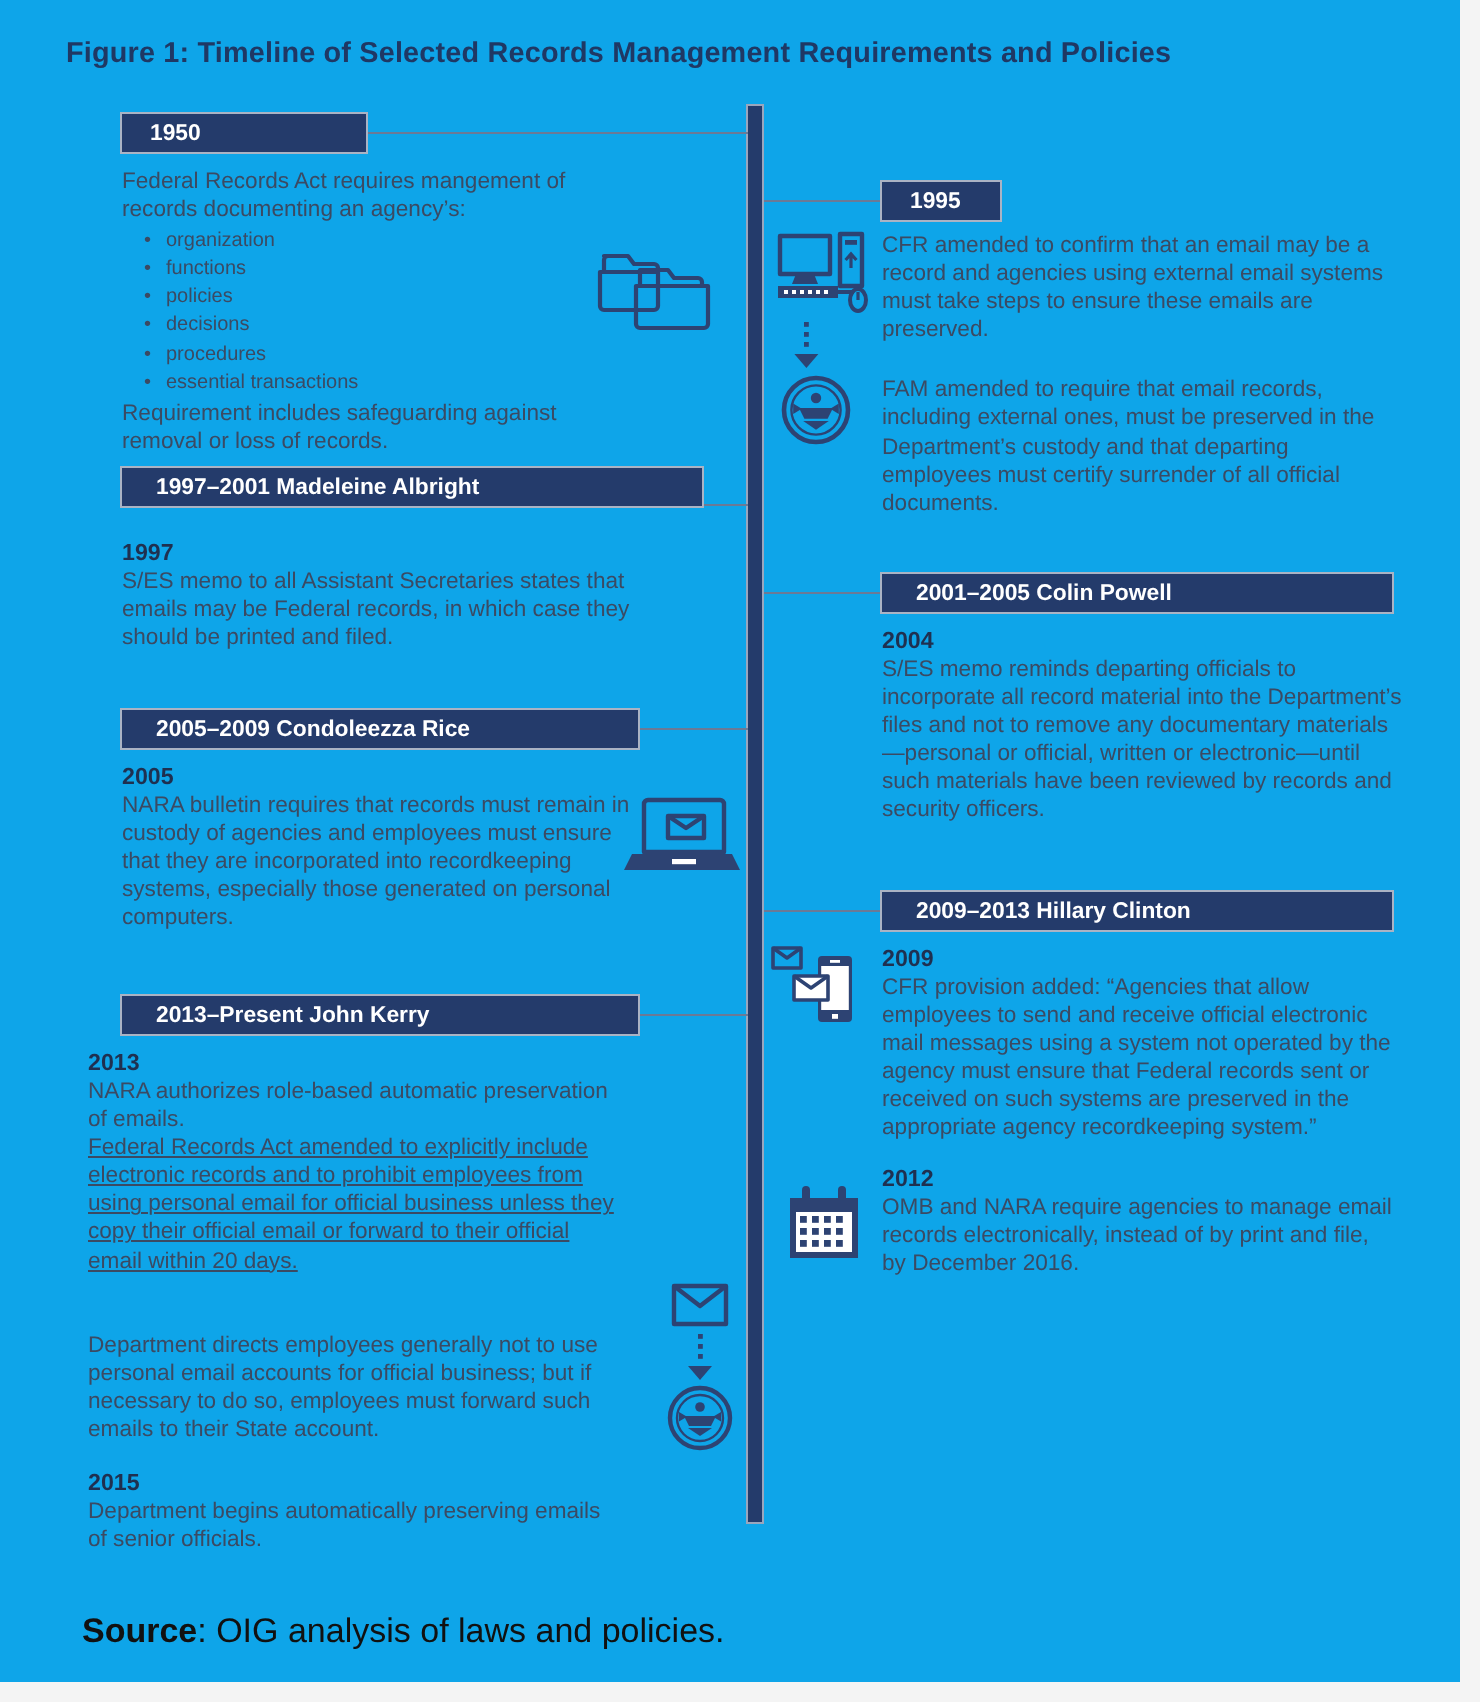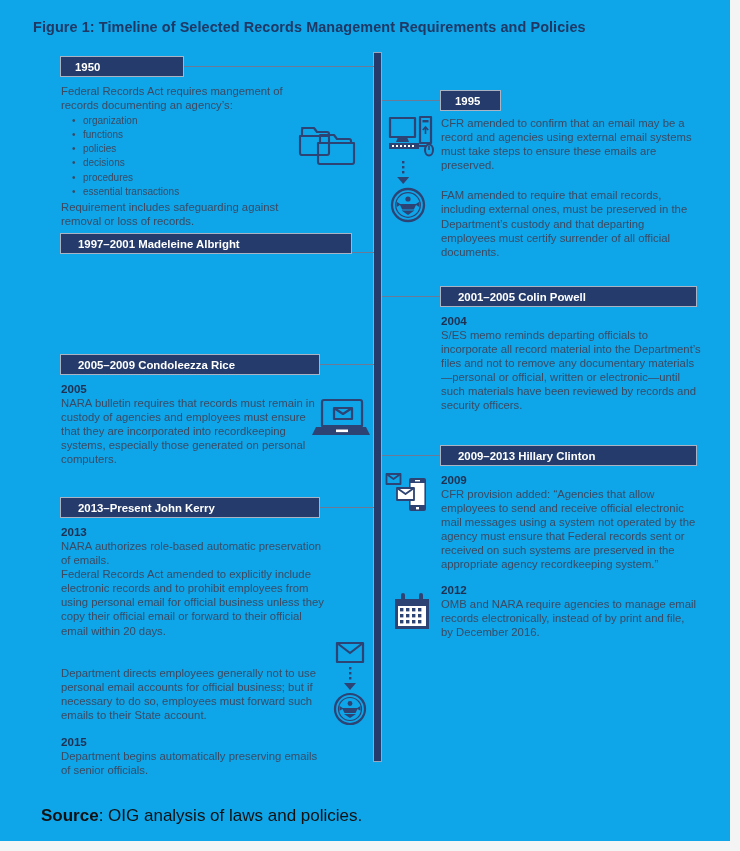--- a/index.html
+++ b/index.html
@@ -93,20 +93,24 @@
         <path d="M2 15 h29 v17 a2 2 0 0 1 -2 2 h-25 a2 2 0 0 1 -2 -2 z"></path>
         <path d="M22 14 h14 l3 4 h12 a2 2 0 0 1 2 2 v2 h-31 v-6 a2 2 0 0 1 0-2 z"></path>
         <path d="M20 22 h36 v19 a2 2 0 0 1 -2 2 h-32 a2 2 0 0 1 -2 -2 z"></path>
       </g>
     </svg>
   </div>
 
   <div class="bar" style="left:60px;top:233px;width:292px;height:21px;">
     <span>1997–2001 Madeleine Albright</span>
   </div>
+  <div class="block" style="left:61px;top:270px;width:265px;">
+    <p class="yr">1997</p>
+    <p class="tx">S/ES memo to all Assistant Secretaries states that emails may be Federal records, in which case they should be printed and filed.</p>
+  </div>
 
   <div class="bar" style="left:60px;top:354px;width:260px;height:21px;">
     <span>2005–2009 Condoleezza Rice</span>
   </div>
   <div class="block" style="left:61px;top:382px;width:255px;">
     <p class="yr">2005</p>
     <p class="tx">NARA bulletin requires that records must remain in custody of agencies and employees must ensure that they are incorporated into recordkeeping systems, especially those generated on personal computers.</p>
   </div>
 
   <div class="icon" style="left:312px;top:396px;">
@@ -117,24 +121,24 @@
         <path d="M22 12 l9 6 l9 -6"></path>
       </g>
       <path d="M4 31 h50 l4 8 h-58 z" fill="#2d4373"></path>
       <path d="M24 33.5 h12 v2.6 h-12 z" fill="#ffffff"></path>
     </svg>
   </div>
 
   <div class="bar" style="left:60px;top:497px;width:260px;height:21px;">
     <span>2013–Present John Kerry</span>
   </div>
-  <div class="block" style="left:61px;top:525px;width:265px;">
+  <div class="block" style="left:44px;top:525px;width:265px;">
     <p class="yr">2013</p>
     <p class="tx">NARA authorizes role-based automatic preservation of emails.</p>
-    <p class="tx" style="margin-top:0;">Federal Records Act amended to explicitly include electronic records and to prohibit employees from using personal email for official business unless they copy their official email or forward to their official email within 20 days.</p>
+    <p class="tx" style="margin-top:0;text-decoration:underline;">Federal Records Act amended to explicitly include electronic records and to prohibit employees from using personal email for official business unless they copy their official email or forward to their official email within 20 days.</p>
     <p class="tx">Department directs employees generally not to use personal email accounts for official business; but if necessary to do so, employees must forward such emails to their State account.</p>
     <p class="yr" style="margin-top:13px;">2015</p>
     <p class="tx" style="margin-top:0;">Department begins automatically preserving emails of senior officials.</p>
   </div>
 
   <div class="icon" style="left:331px;top:641px;">
     <svg width="38" height="86" viewBox="0 0 38 86">
       <g fill="none" stroke="#2d4373" stroke-width="2.2" stroke-linejoin="round">
         <rect x="6" y="2" width="26" height="19"></rect>
         <path d="M6 2 l13 10 l13 -10"></path>

